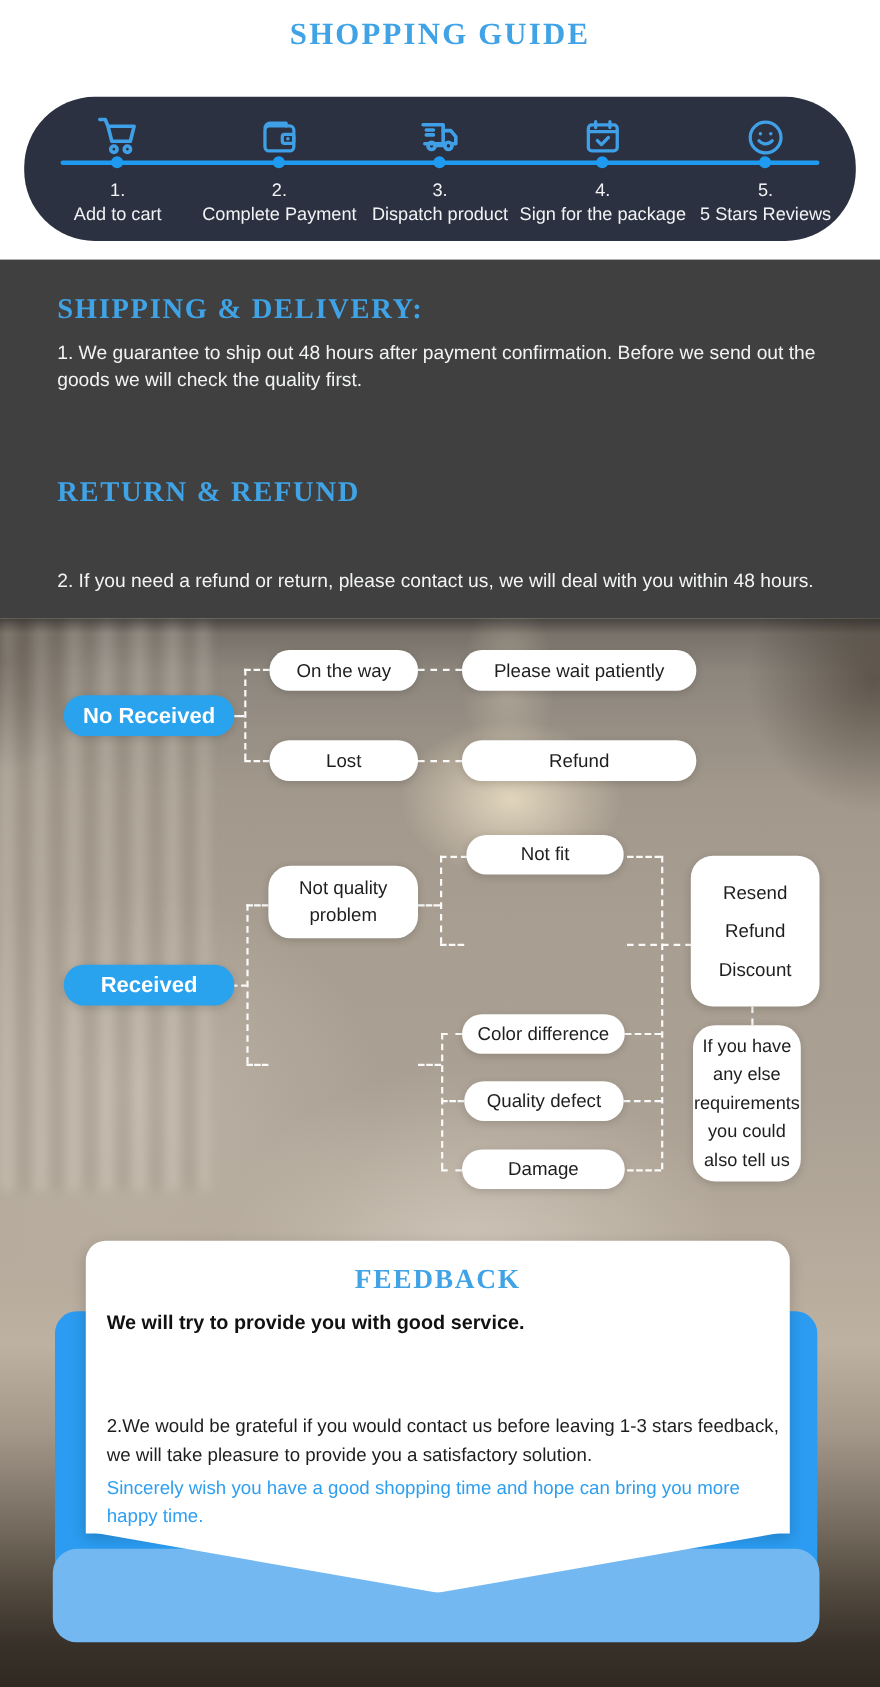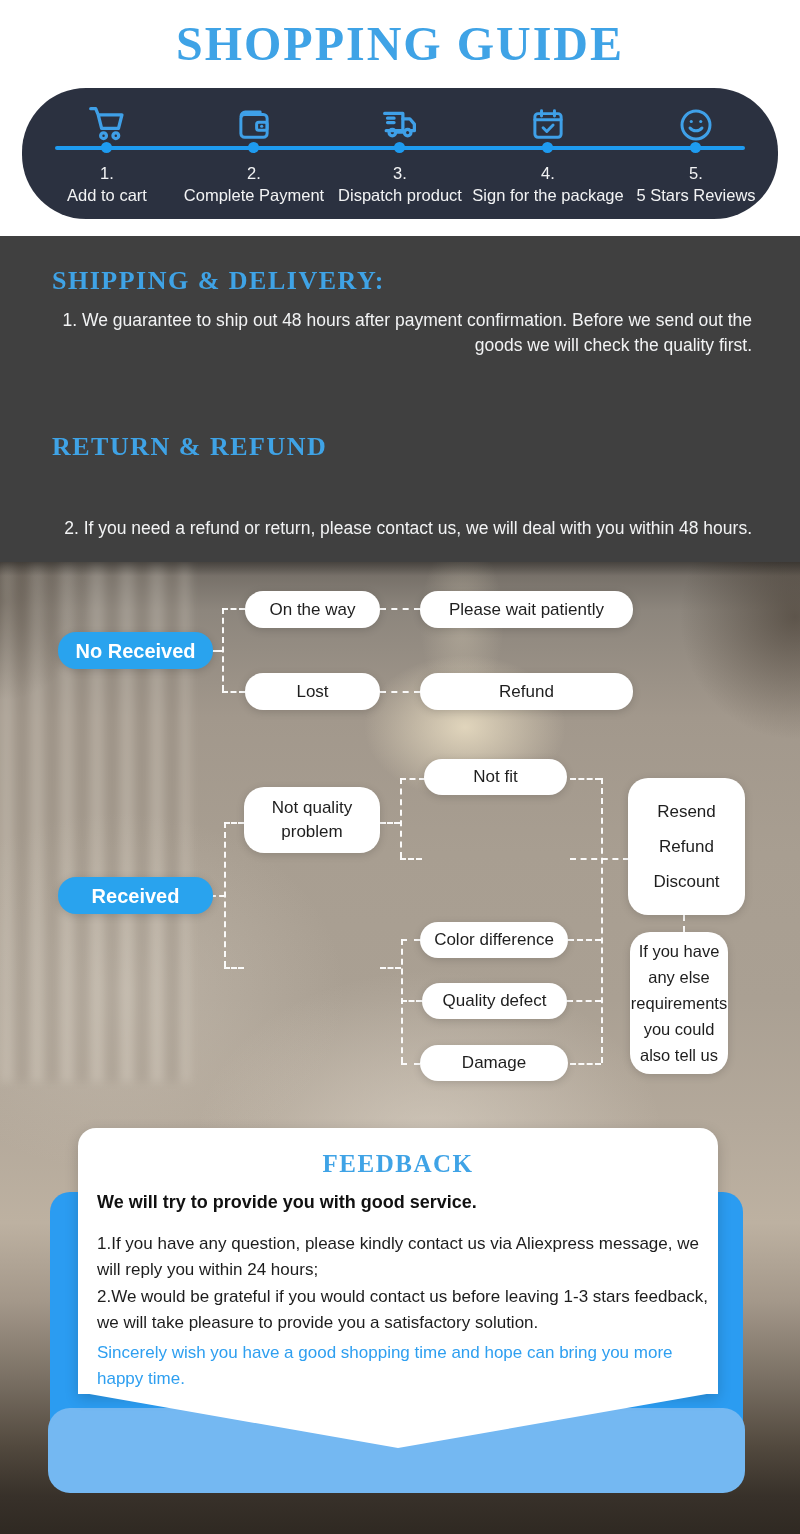--- a/index.html
+++ b/index.html
@@ -2,21 +2,21 @@
 <html><head>
 <meta charset="utf-8">
 <style>
   * { margin:0; padding:0; box-sizing:border-box; }
   body { margin:0; background:#fff; }
   .page { position:relative; width:800px; height:1534px; overflow:hidden; background:#fff;
           font-family:"Liberation Sans", sans-serif; }
 
   
   .main-title { position:absolute; top:16px; left:0; width:100%; text-align:center;
-    font-family:"Liberation Serif", serif; font-weight:700; font-size:48px;
+    font-family:"Liberation Serif", serif; font-weight:700; font-size:28px;
     letter-spacing:2px; color:#3FA3E6; }
 
   
   .banner { position:absolute; left:22px; top:88px; width:756px; height:131px;
     background:#2B3140; border-radius:64px; }
   .banner-line { position:absolute; left:33px; top:58px; width:690px; height:4px;
     background:#1E9BF0; border-radius:2px; }
   .banner-dot { position:absolute; top:54px; width:11px; height:11px; border-radius:50%;
     background:#1E9BF0; }
   .step { position:absolute; top:10px; width:160px; display:flex; flex-direction:column;
@@ -24,21 +24,21 @@
   .step .icon { height:48px; display:flex; align-items:flex-end; justify-content:center; }
   .step .num { margin-top:18px; font-size:16.5px; color:#F2F3F4; }
   .step .lbl { margin-top:3px; font-size:16.5px; color:#F2F3F4; white-space:nowrap; }
   .step svg { stroke:#3FA0E8; fill:none; stroke-width:1.7; stroke-linecap:round; stroke-linejoin:round; }
 
   
   .info { position:absolute; left:0; top:236px; width:800px; height:326px; background:#404040; }
   .info h2 { position:absolute; left:52px; font-family:"Liberation Serif", serif;
     font-weight:700; font-size:26px; letter-spacing:1.5px; color:#3FA3E6; }
   .info p { position:absolute; left:52px; width:700px; font-size:17.5px; line-height:24.5px;
-    color:#F2F3F4;text-align:right; }
+    color:#F2F3F4; }
 
   
   .photo { position:absolute; left:0; top:562px; width:800px; height:972px; overflow:hidden;
     background:
       radial-gradient(140px 100px at 465px 165px, rgba(240,228,200,.8), rgba(240,228,200,0) 72%),
       radial-gradient(60px 120px at 462px 60px, rgba(205,195,175,.45), rgba(205,195,175,0) 70%),
       radial-gradient(300px 240px at 120px 430px, rgba(216,207,194,.4), rgba(216,207,194,0) 75%),
       radial-gradient(300px 220px at 430px 580px, rgba(230,222,210,.5), rgba(230,222,210,0) 78%),
       radial-gradient(160px 170px at 795px 55px, rgba(45,35,25,.5), rgba(45,35,25,0) 72%),
       radial-gradient(120px 140px at 5px 40px, rgba(55,45,35,.45), rgba(55,45,35,0) 70%),
@@ -225,21 +225,20 @@
     <div class="node" style="left:422px;top:421px;width:145px;height:36px">Quality defect</div>
     <div class="node" style="left:420px;top:483px;width:148px;height:36px">Damage</div>
     <div class="node big" style="left:630px;top:370px;width:98px;height:142px;padding:4px 5px;font-size:16.5px;line-height:26px">If you have any else requirements you could also tell us</div>
   </div>
 
   <div class="blue-panel"></div>
 
   <div class="fb-card">
     <div class="fb-heading">FEEDBACK</div>
     <div class="fb-intro">We will try to provide you with good service.</div>
-    <div class="fb-p" style="top:103px;width:615px">1.If you have any question, please kindly contact us via Aliexpress message, we will reply you within 24 hours;</div>
     <div class="fb-p" style="top:156px;width:624px">2.We would be grateful if you would contact us before leaving 1-3 stars feedback, we will take pleasure to provide you a satisfactory solution.</div>
     <div class="fb-wish">Sincerely wish you have a good shopping time and hope can bring you more happy time.</div>
   </div>
   <div class="fb-flap"></div>
 
   <div class="thanks-bar"></div>
 
 </div>
 
 </body></html>

